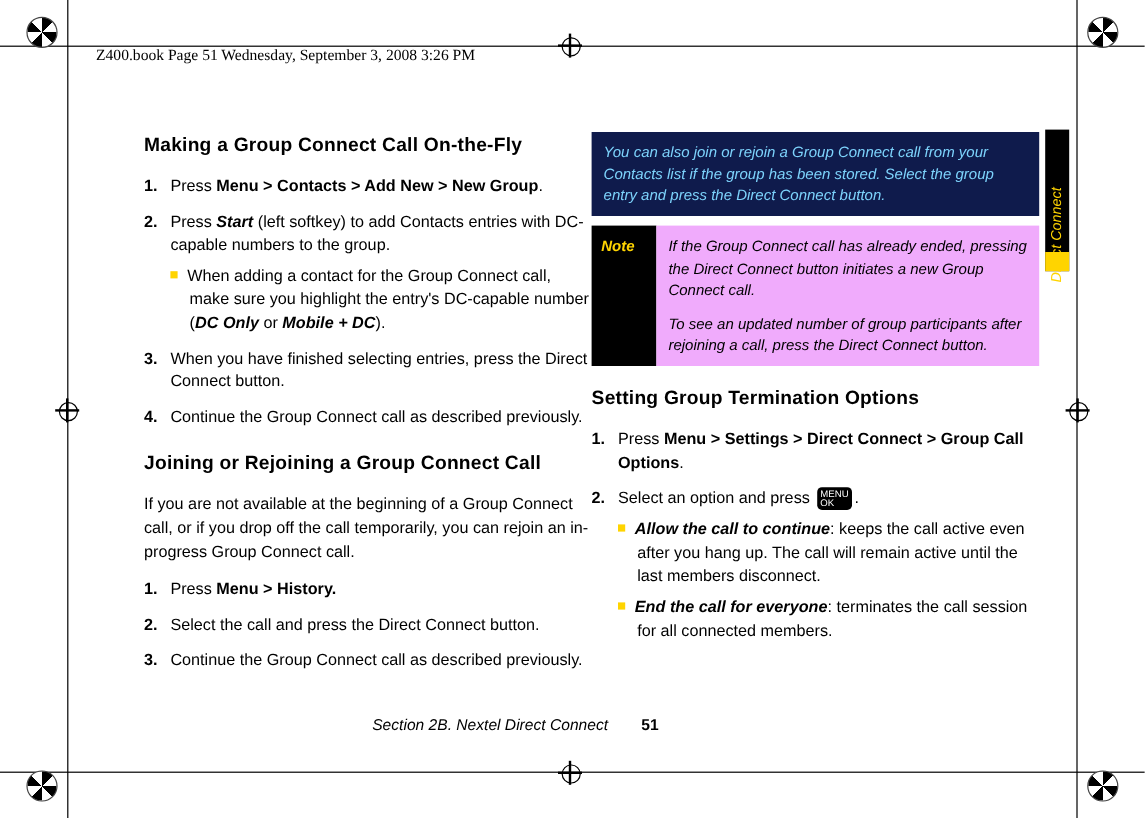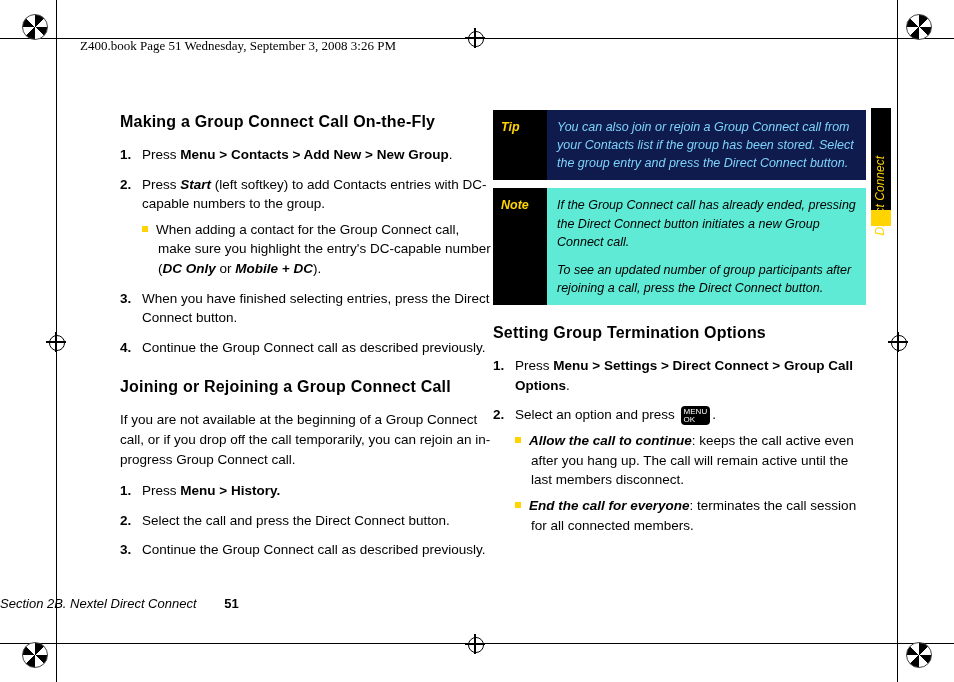--- a/index.html
+++ b/index.html
@@ -32,33 +32,33 @@
   ol.steps>li::before{content:counter(step)".";position:absolute;left:0;top:0;font-weight:700;font-family:Arial,Helvetica,sans-serif}
   .menu-path{font-family:Arial,Helvetica,sans-serif;font-weight:700;}
   .bi{font-weight:700;font-style:italic}
   .subbullet{margin:6px 0 0 0;padding-left:16px;text-indent:-16px}
   .subbullet .sq{display:inline-block;width:6px;height:6px;background:var(--yellow);margin-right:8px;vertical-align:2px}
   p.lead{margin:0 0 12px 0}
   
   .box{display:flex;margin-bottom:8px;font-size:12.5px}
   .box .label{background:#000;color:var(--yellow);font-weight:700;font-style:italic;padding:8px 8px 0 8px;min-width:38px}
   .box .body{flex:1;padding:8px 10px;background:var(--navy);color:#7dd3fc;font-style:italic}
-  .box.note .body{background:#5eead4;color:#000}
+  .box.note .body{background:#f0abfc;color:#000}
   .box.note .label{color:var(--yellow)}
   .box .body .para{margin:0 0 10px 0}
   .box .body .para:last-child{margin-bottom:0}
   .end-key{font-weight:700;font-style:normal}
   .menu-ok{display:inline-block;vertical-align:middle;background:#000;color:#fff;border-radius:4px;font-size:8px;font-weight:400;line-height:1;padding:2px 3px 1px 3px;font-family:Arial,Helvetica,sans-serif;font-style:normal;margin:0 2px}
   .menu-ok span{display:block}
   
   .sidetab{position:absolute;right:63px;top:108px;width:20px;height:118px;background:#000}
   .sidetab .accent{position:absolute;left:0;right:0;bottom:0;height:16px;background:var(--yellow)}
   .sidetab .txt{position:absolute;left:50%;bottom:22px;transform:translateX(-50%) rotate(-90deg);transform-origin:center;color:var(--yellow);font-style:italic;font-size:12px;white-space:nowrap}
   
-  .footer{position:absolute;left:0;right:95px;bottom:68px;text-align:left;font-style:italic;font-size:13px}
+  .footer{position:absolute;left:0;right:95px;bottom:68px;text-align:center;font-style:italic;font-size:13px}
   .footer .pg{font-weight:700;font-style:normal;margin-left:24px}
 </style>
 </head>
 <body>
 
 <div class="page">
 
   <div class="hline" style="top:38px"></div>
   <div class="hline" style="bottom:38px"></div>
   <div class="vline" style="left:56px"></div>
@@ -115,21 +115,20 @@
         <li>
           <span>Press </span><span class="menu-path">Menu &gt; History.</span>
         </li>
         <li>Select the call and press the Direct Connect button.</li>
         <li>Continue the Group Connect call as described previously.</li>
       </ol>
     </div>
 
     <div class="col" style="padding-right:28px">
       <div class="box tip">
-        <div class="label">Tip</div>
         <div class="body">
           <div class="para">You can also join or rejoin a Group Connect call from your Contacts list if the group has been stored. Select the group entry and press the Direct Connect button.</div>
         </div>
       </div>
 
       <div class="box note">
         <div class="label">Note</div>
         <div class="body">
           <div class="para">If the Group Connect call has already ended, pressing the Direct Connect button initiates a new Group Connect call.</div>
           <div class="para">To see an updated number of group participants after rejoining a call, press the Direct Connect button.</div>

